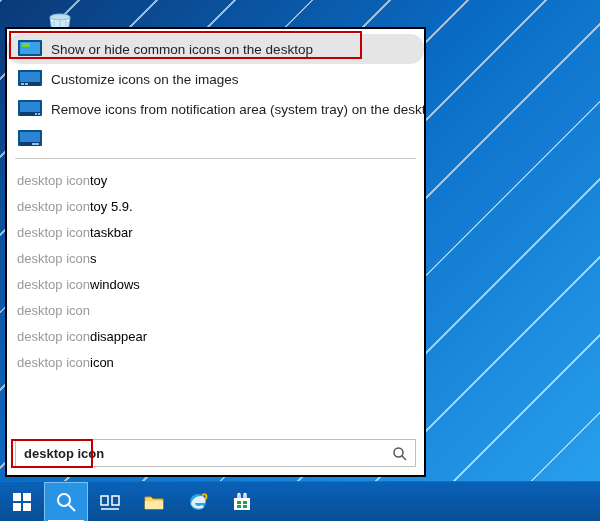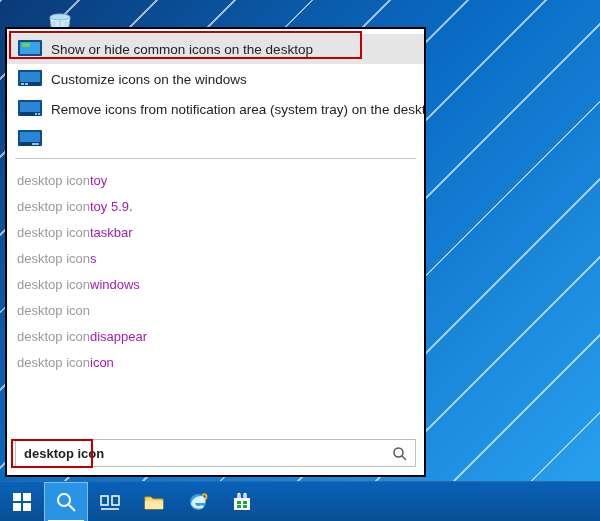--- a/index.html
+++ b/index.html
@@ -36,20 +36,21 @@
   .results-area {
     flex: 1 1 auto;
     overflow: hidden;
     padding: 5px 0 0 0;
   }
   .result-item {
     display: flex; align-items: center;
     height: 30px;
     padding: 0 10px;
     cursor: pointer;
+    border-radius: 14px;
   }
   .result-item.selected { background: #e5e5e5; }
   .result-icon {
     width: 26px; height: 22px; flex: 0 0 26px;
     margin-right: 8px;
     display: flex; align-items: center; justify-content: center;
   }
   .result-icon svg { width: 26px; height: 22px; display:block; }
   .result-label { color: #222; font-size: 13.5px; white-space: nowrap; }
 
@@ -58,21 +59,21 @@
   .suggestions { padding: 4px 0; }
   .suggestion-item {
     display: flex; align-items: center;
     height: 26px;
     padding: 0 10px;
     cursor: pointer;
     font-size: 13px;
     color: #222;
   }
   .sugg-prefix { color: #9a9a9a; }
-  .sugg-suffix { color: #a21caf; }
+  .sugg-suffix { color: #000000; }
 
   
   .search-box-wrap {
     flex: 0 0 auto;
     padding: 7px 8px 8px 8px;
     position: relative;
   }
   .search-box {
     width: 100%; height: 28px;
     border: 1px solid #bfbfbf;
@@ -149,21 +150,21 @@
     <div class="result-item">
       <span class="result-icon">
         <svg viewBox="0 0 26 22">
             <rect x="1" y="2" width="24" height="16" rx="1" fill="#0b4f8c"></rect>
             <rect x="3" y="4" width="20" height="10" fill="#2a86d4"></rect>
             <rect x="3" y="14" width="20" height="4" fill="#0b3d6e"></rect>
             <rect x="4" y="15" width="3" height="2" fill="#8cc4ec"></rect>
             <rect x="8" y="15" width="3" height="2" fill="#8cc4ec"></rect>
           </svg>
       </span>
-      <span class="result-label">Customize icons on the windows</span>
+      <span class="result-label">Customize icons on the images</span>
     </div>
 
     <div class="result-item">
       <span class="result-icon">
         <svg viewBox="0 0 26 22">
             <rect x="1" y="2" width="24" height="16" rx="1" fill="#0b4f8c"></rect>
             <rect x="3" y="4" width="20" height="10" fill="#2a86d4"></rect>
             <rect x="3" y="14" width="20" height="4" fill="#0b3d6e"></rect>
             <rect x="18" y="15" width="2" height="2" fill="#8cc4ec"></rect>
             <rect x="21" y="15" width="2" height="2" fill="#8cc4ec"></rect>

